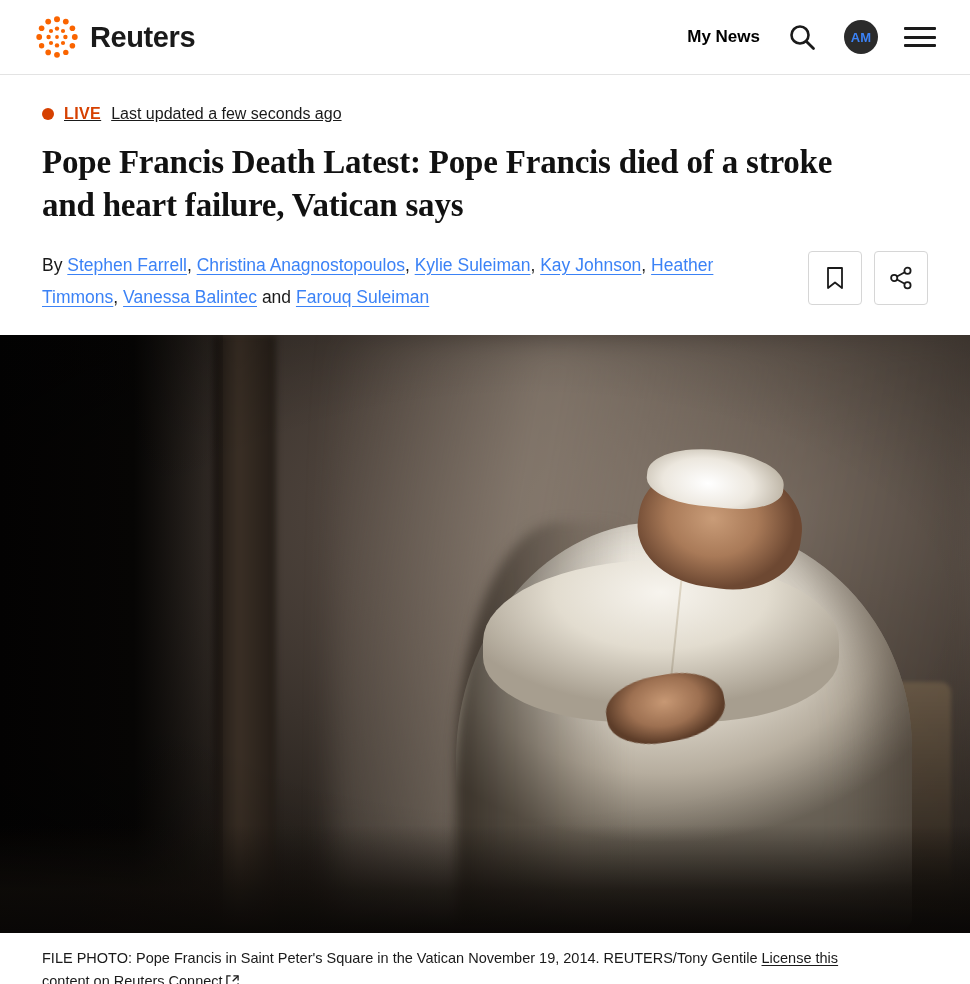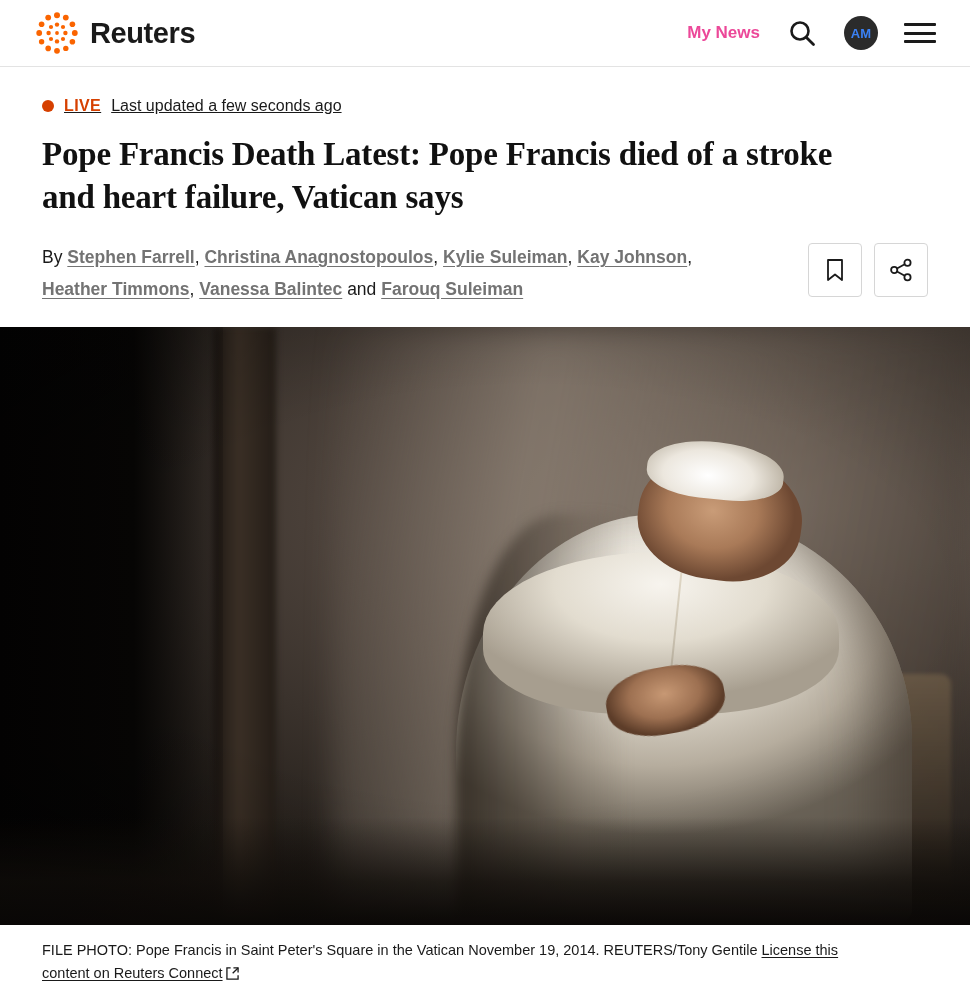--- a/index.html
+++ b/index.html
@@ -7,21 +7,21 @@
     margin: 0; padding: 0;
     width: 970px; height: 984px;
     background: #ffffff;
     font-family: "Liberation Sans", sans-serif;
     color: #1a1a1a;
     overflow: hidden;
   }
 
   
   .header {
-    height: 67px;
+    height: 75px;
     border-bottom: 1px solid #e3e3e3;
     display: flex;
     align-items: center;
     padding: 0 34px 0 34px;
     background: #fff;
   }
   .logo {
     display: flex;
     align-items: center;
     gap: 10px;
@@ -35,21 +35,21 @@
   }
   .header-right {
     margin-left: auto;
     display: flex;
     align-items: center;
     gap: 26px;
   }
   .my-news {
     font-size: 17px;
     font-weight: 700;
-    color: #ec4899;
+    color: #000000;
     cursor: pointer;
   }
   .icon-btn {
     background: none;
     border: none;
     padding: 0;
     cursor: pointer;
     display: flex;
     align-items: center;
     justify-content: center;
@@ -118,24 +118,24 @@
     justify-content: space-between;
     gap: 20px;
   }
   .byline {
     font-size: 17.5px;
     line-height: 32px;
     color: #1a1a1a;
     max-width: 700px;
   }
   .byline a {
-    color: #737373;
+    color: #3b82f6;
     text-decoration: underline;
     text-underline-offset: 3px;
-    font-weight: 700;
+    font-weight: 400;
     text-align: right;
   }
   .actions {
     display: flex;
     gap: 12px;
     padding-top: 2px;
   }
   .action-btn {
     width: 54px; height: 54px;
     border: 1px solid #d6d6d6;

